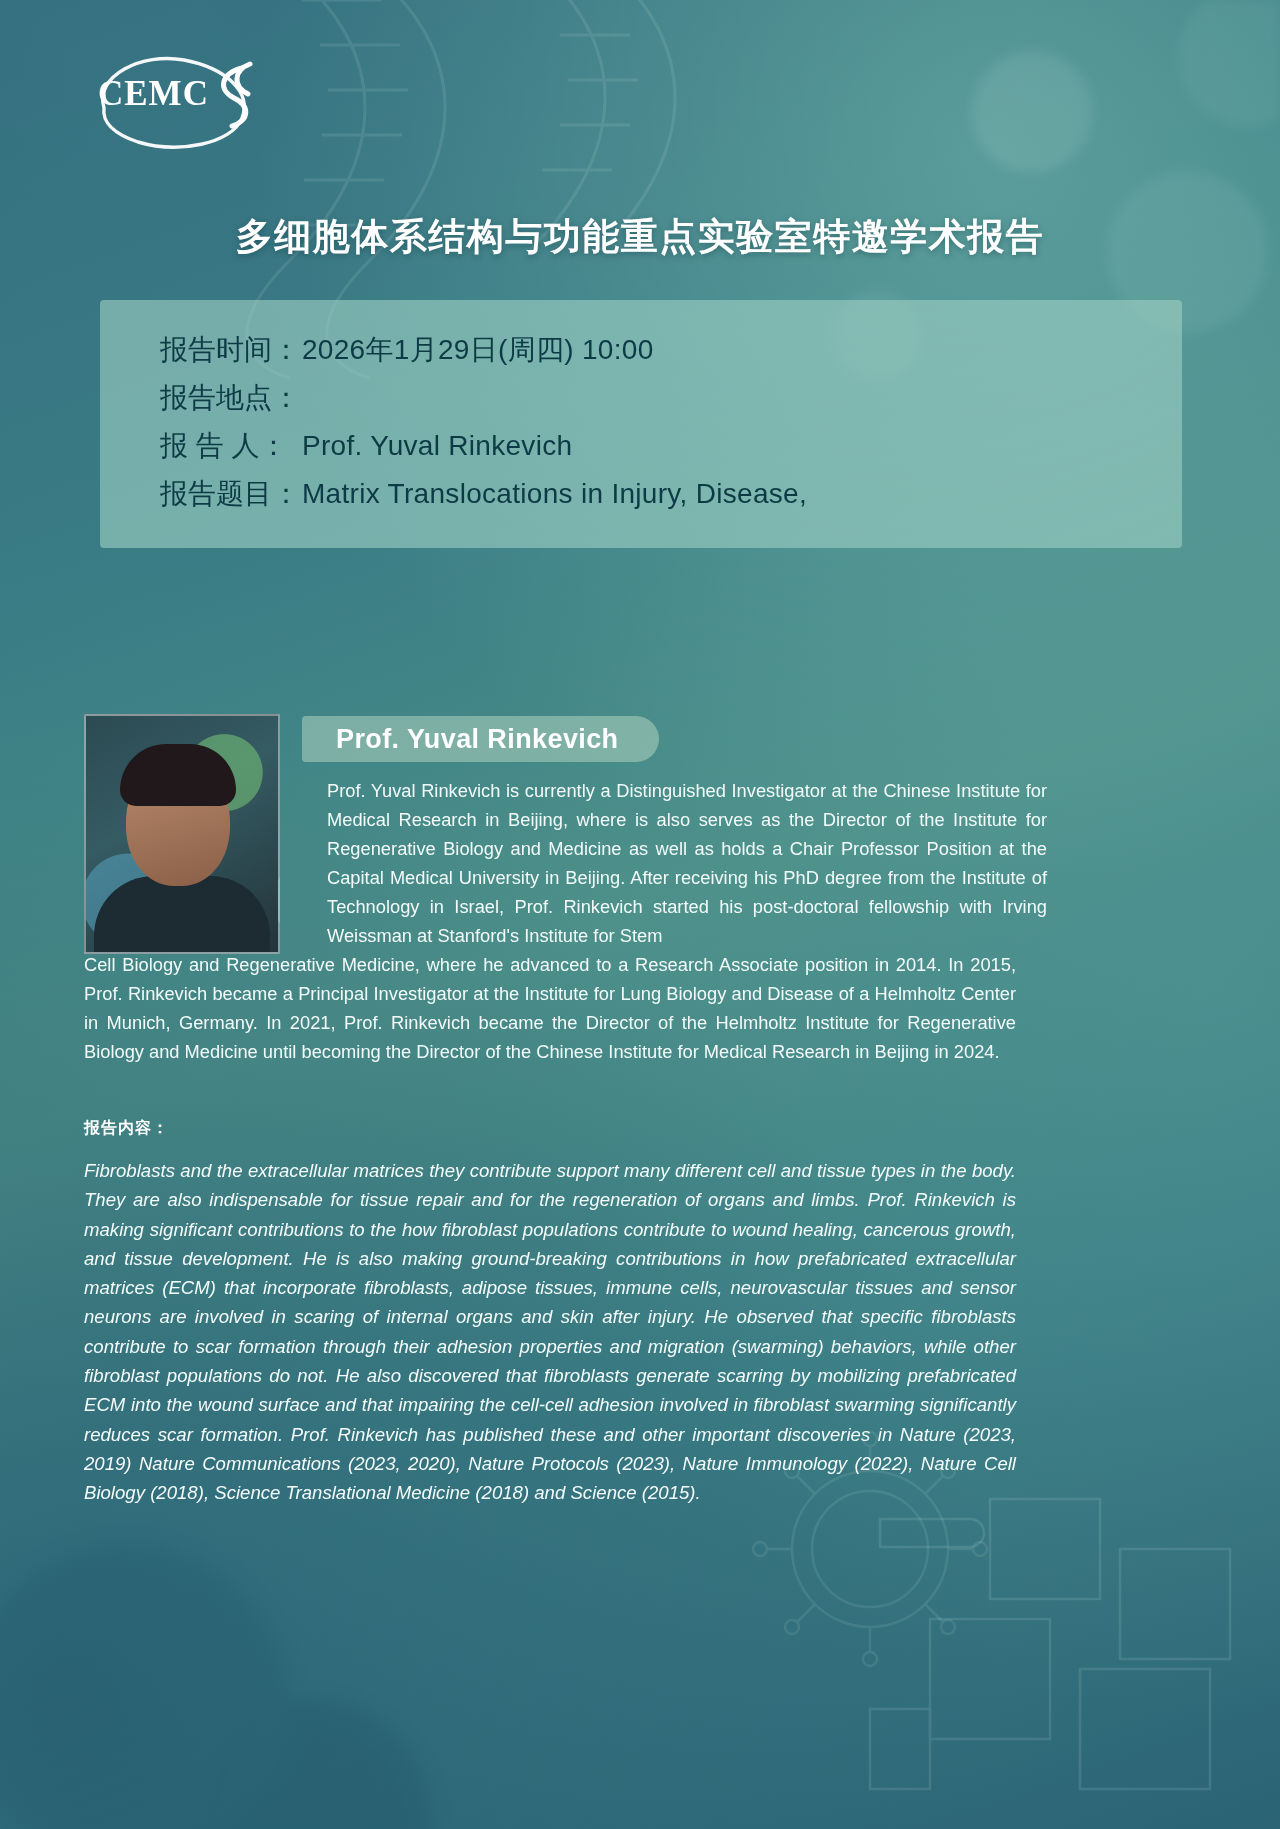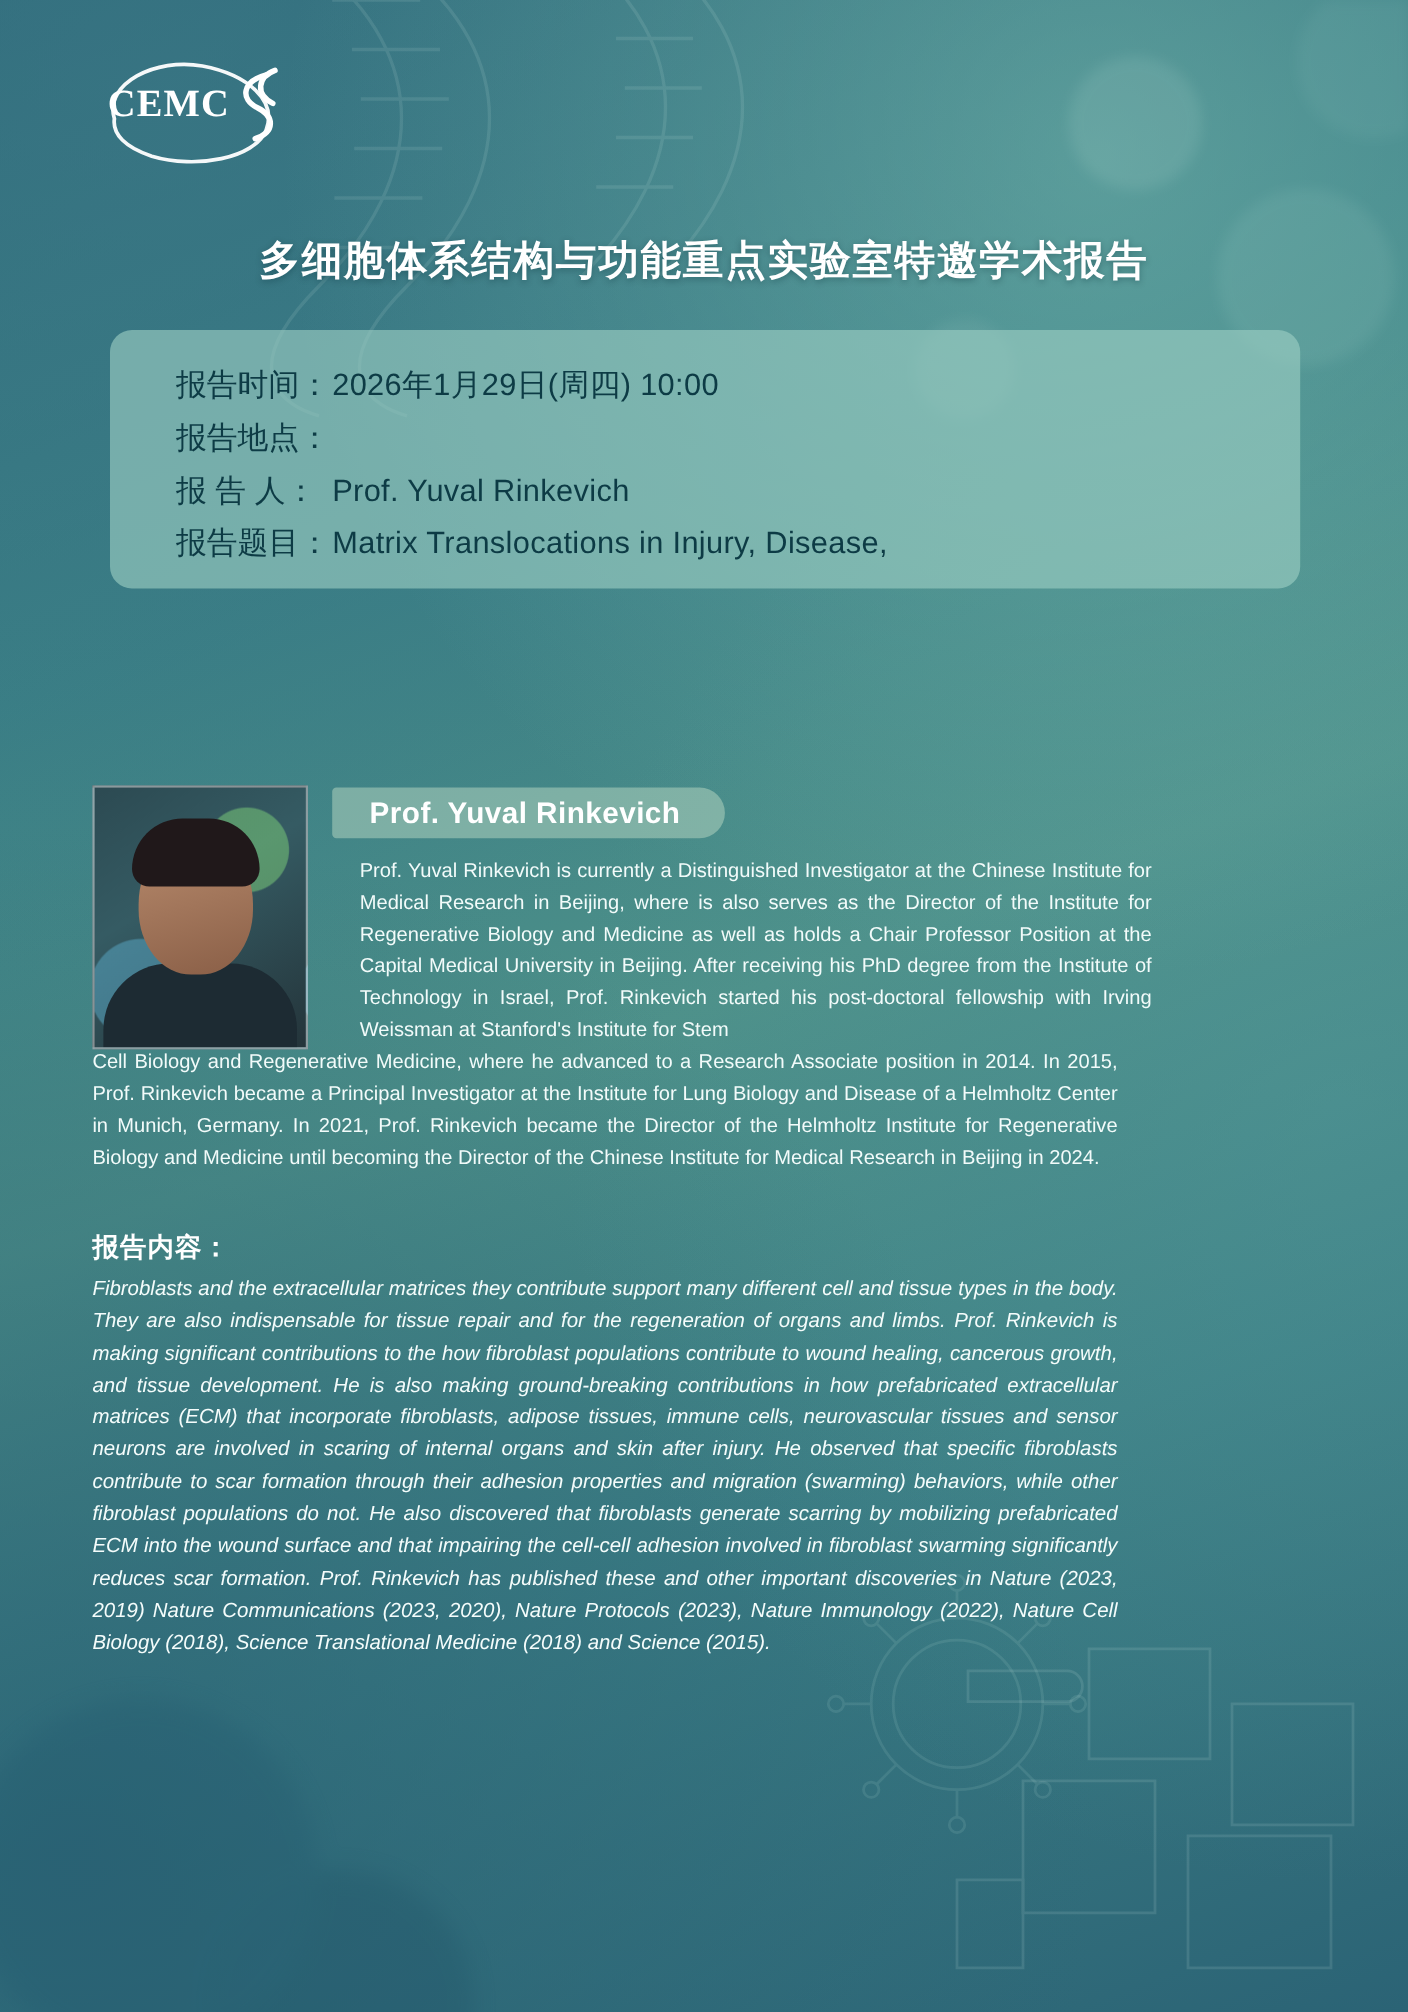--- a/index.html
+++ b/index.html
@@ -94,22 +94,22 @@
     text-shadow: 0 2px 6px rgba(0,40,50,0.35);
   }
 
   
   .info-card {
     position: absolute;
     top: 300px;
     left: 100px;
     width: 1082px;
     box-sizing: border-box;
-    padding: 26px 60px 17px 60px;
-    border-radius: 20px;
+    padding: 26px 60px 30px 60px;
+    border-radius: 4px;
     background: rgba(156, 206, 196, 0.62);
     color: #103c46;
   }
   .info-row {
     display: flex;
     align-items: flex-start;
     font-size: 28px;
     line-height: 48px;
     color: #0d3b45;
   }
@@ -210,21 +210,21 @@
     line-height: 29px;
     color: #f2fbfa;
     text-align: justify;
     text-justify: inter-word;
   }
 
   .content-heading {
     position: absolute;
     top: 1118px;
     left: 84px;
-    font-size: 24px;
+    font-size: 16px;
     font-weight: bold;
     color: #ffffff;
     letter-spacing: 1px;
   }
   .content-body {
     position: absolute;
     top: 1156px;
     left: 84px;
     width: 932px;
     font-size: 18.6px;

